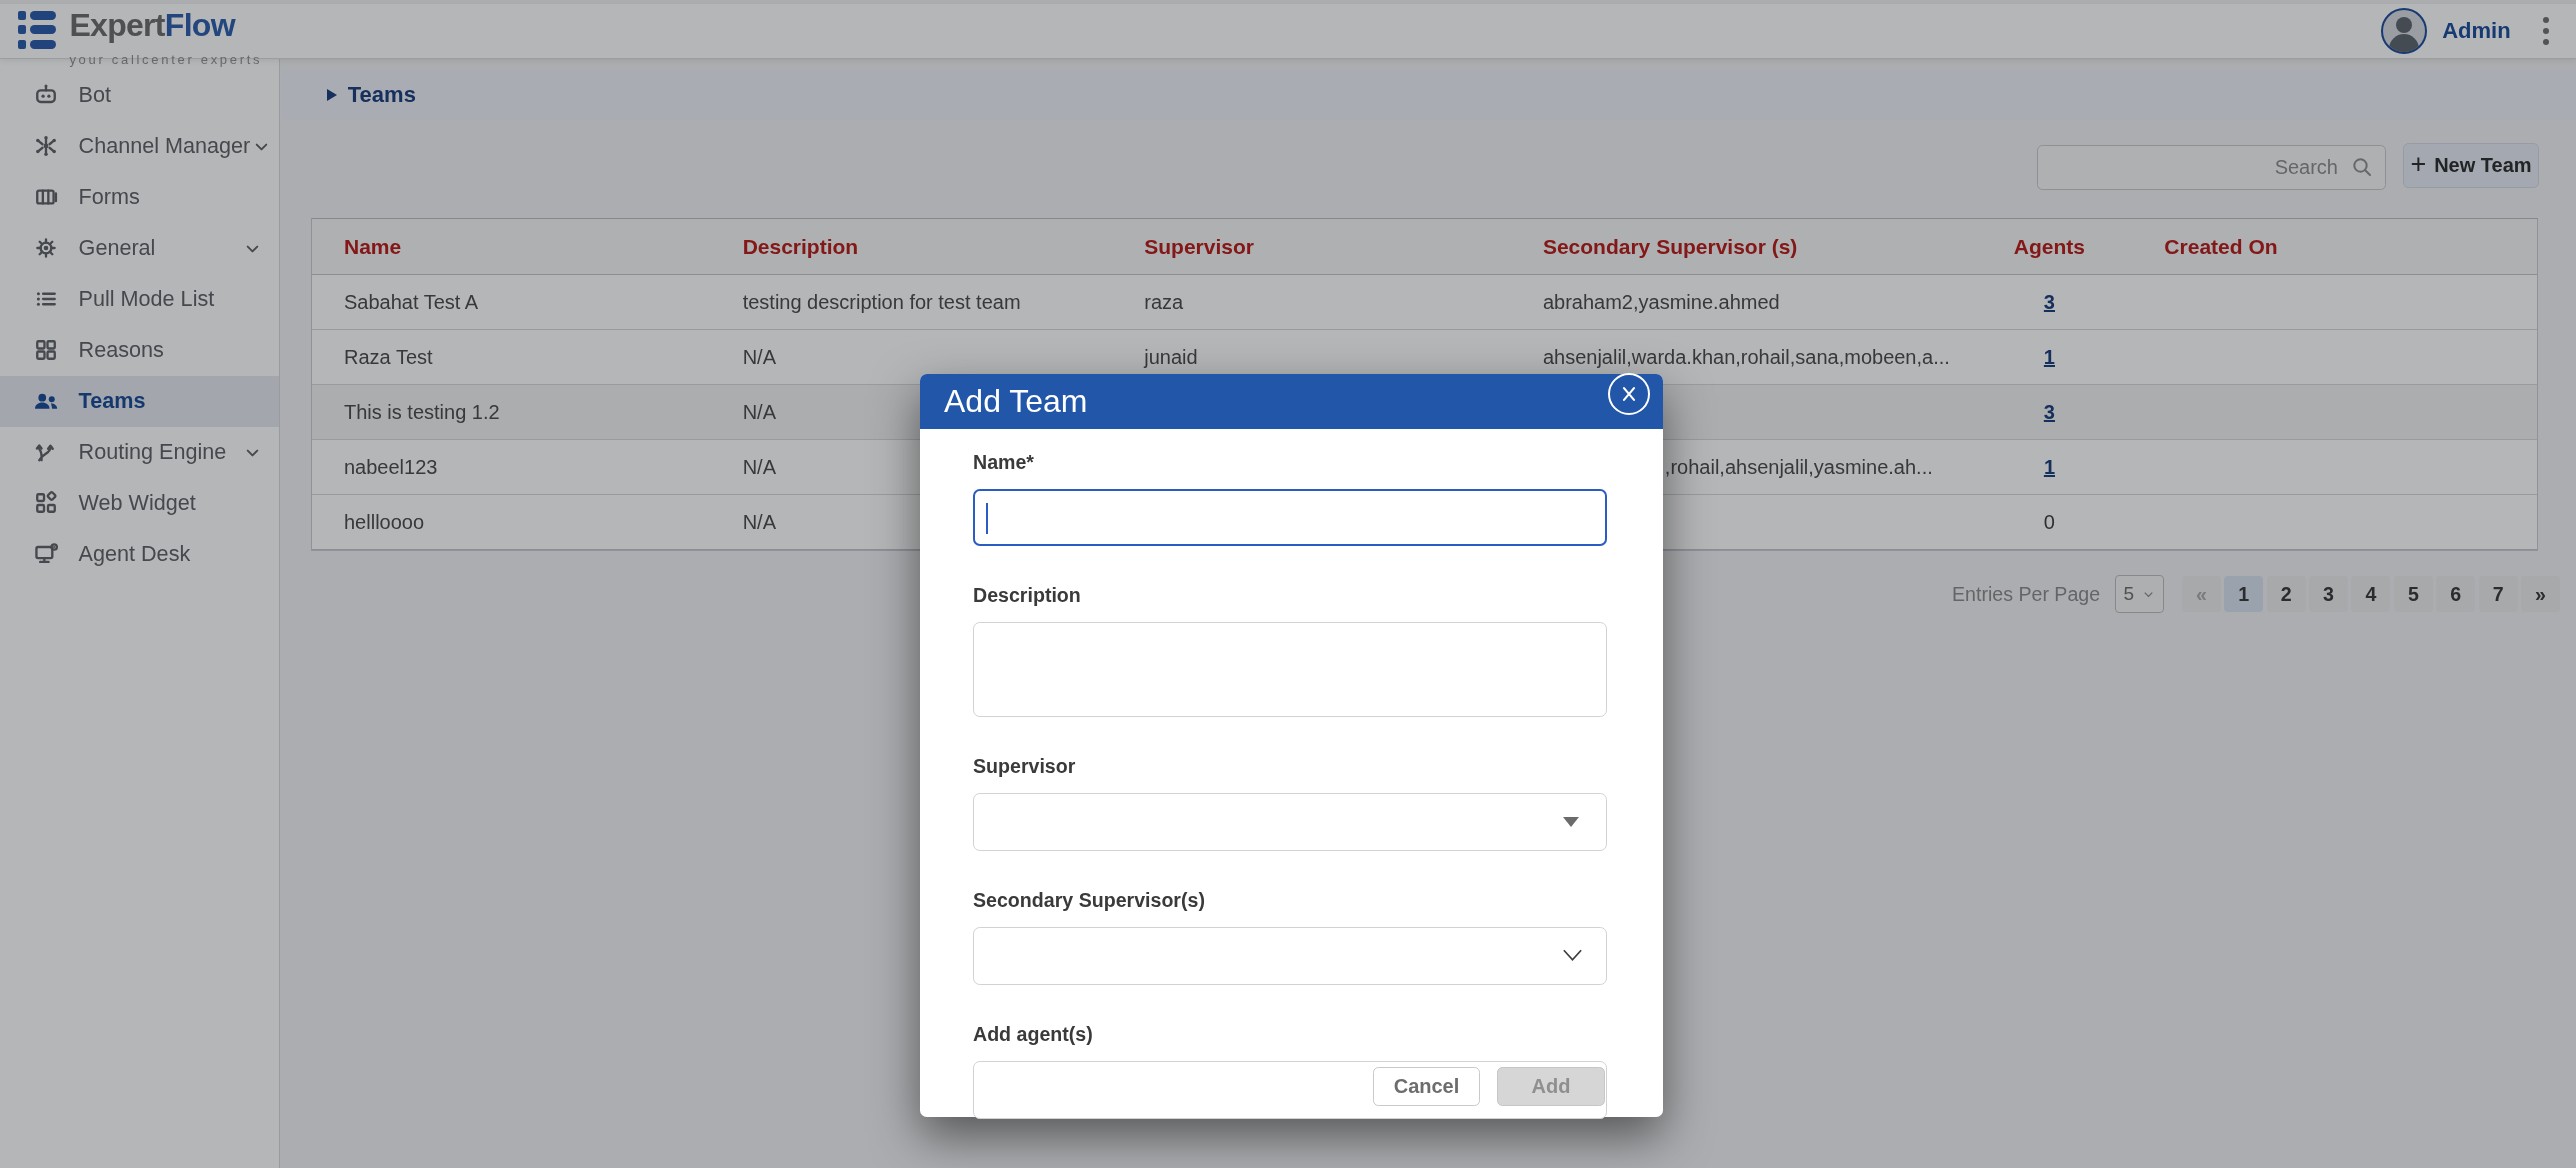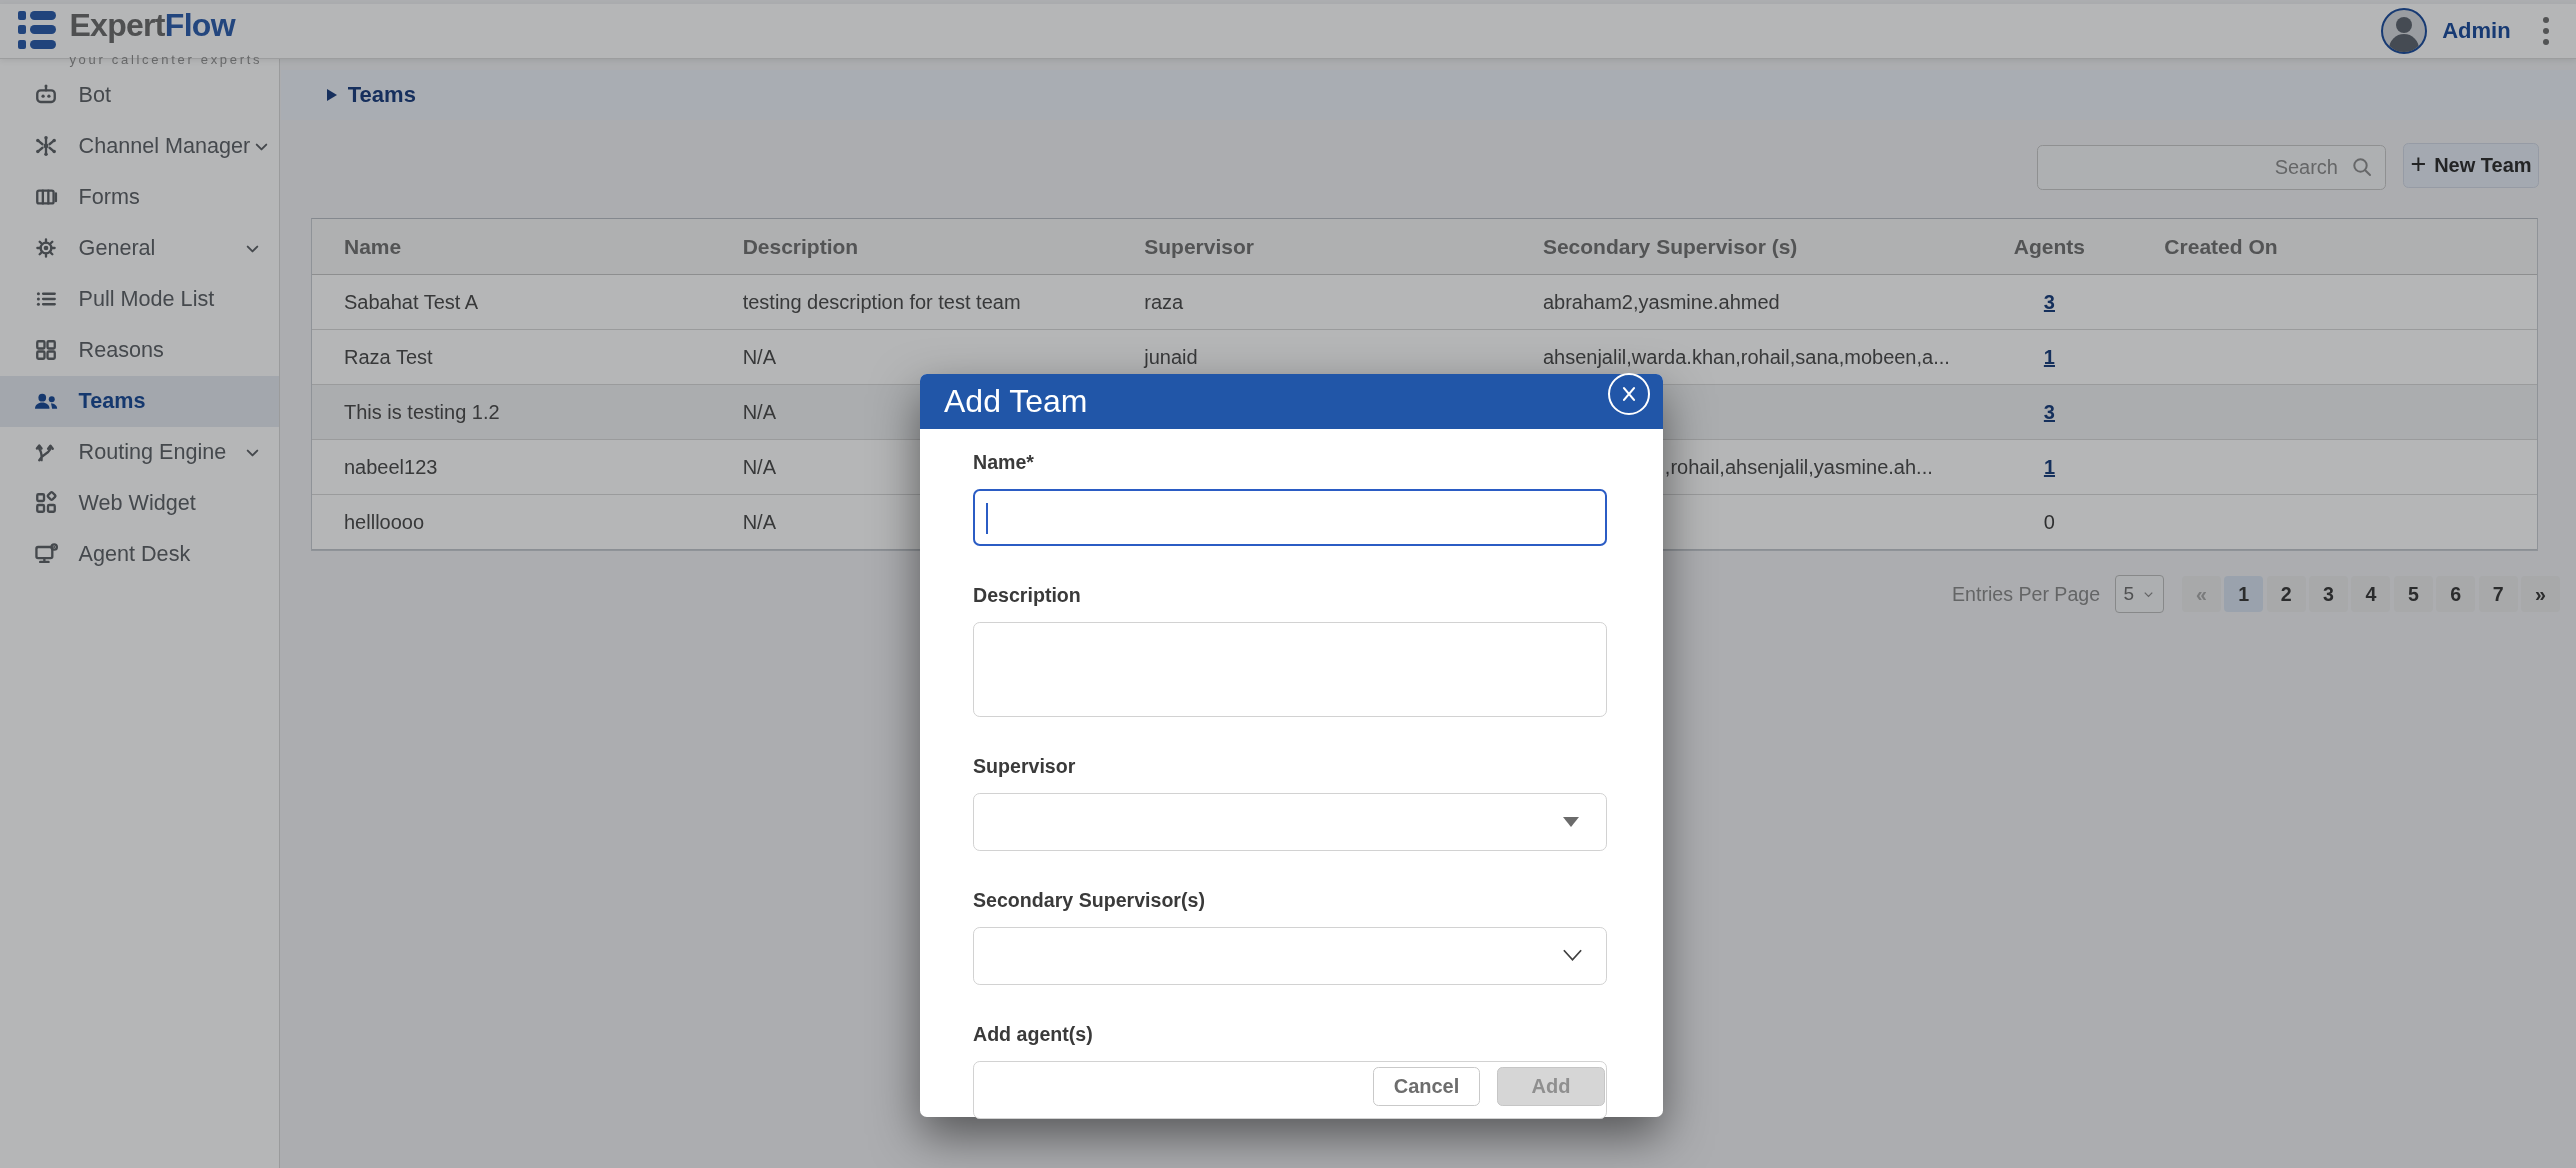--- a/index.html
+++ b/index.html
@@ -59,21 +59,21 @@
   .new-team-btn .plus{font-size:27px;font-weight:400;color:#2e2e2e;line-height:27px;margin-top:-2.7px;}
   .new-team-btn .nt-label{font-size:20px;font-weight:600;color:#2e2e2e;white-space:nowrap;}
 
   
   .teams-table{left:311px;top:218px;width:2227px;background:#ffffff;border:0.7px solid #c9cdd3;border-top:1.4px solid #b9bdc4;box-sizing:border-box;}
   .t-row{display:flex;align-items:center;height:54px;border-bottom:0.7px solid #d8d8d8;background:#ffffff;}
   .t-row:last-child{border-bottom:0.7px solid #c3c7cd;}
   .t-row.t-head{height:55px;background:#f6f6f6;border-bottom:0.7px solid #c6c6c6;}
   .t-row.hovered{background:#f1f2f4;}
   .tc{padding-left:32px;box-sizing:border-box;font-size:20px;color:#4c4c4c;white-space:nowrap;overflow:hidden;}
-  .t-head .tc{font-size:21px;font-weight:600;color:#737373;}
+  .t-head .tc{font-size:21px;font-weight:600;color:#b91c1c;}
   .col-name{width:399px;}
   .col-desc{width:402px;}
   .col-sup{width:399px;}
   .col-sec{width:470px;}
   .col-agents{width:138px;padding-left:0;text-align:center;}
   .col-created{width:419px;padding-left:46px;}
   .agents-link{color:#1b3f7d;font-weight:600;text-decoration:underline;cursor:pointer;}
   .agents-plain{color:#3e3e3e;font-weight:500;}
   .offset-left{padding-left:154px;}
 

